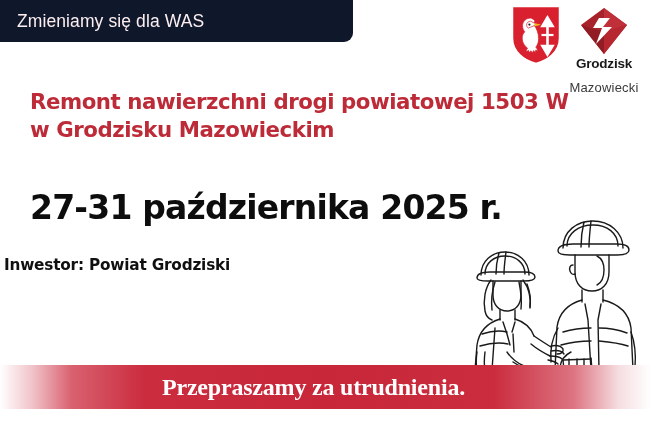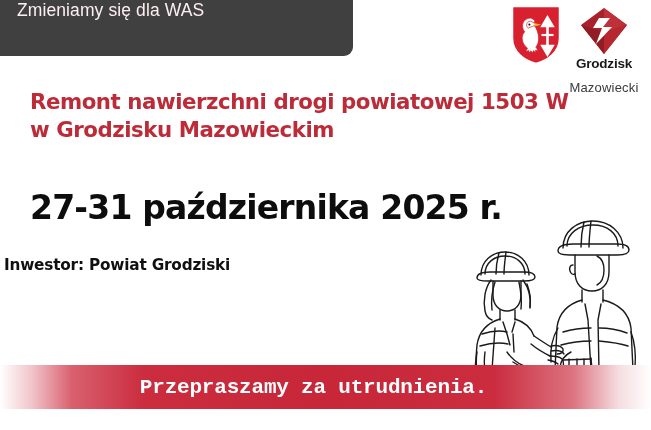--- a/index.html
+++ b/index.html
@@ -20,25 +20,25 @@
     background: #ffffff;
     overflow: hidden;
   }
 
   
   #top-ribbon {
     position: absolute;
     left: 0;
     top: 0;
     width: 353px;
-    height: 56px;
-    background: #404040;
+    height: 42px;
+    background: #0f172a;
     border-bottom-right-radius: 9px;
     display: flex;
-    align-items: flex-start;
+    align-items: center;
   }
   #top-ribbon-text {
     color: #fdeff1;
     font-family: "Liberation Sans", sans-serif;
     font-size: 17.5px;
     font-weight: 400;
     letter-spacing: 0.1px;
     padding-left: 17px;
     white-space: nowrap;
   }
@@ -154,23 +154,23 @@
       #cb2d3f 76%,
       #dc7380 88%,
       #f5dde0 95%,
       #ffffff 100%);
     display: flex;
     align-items: center;
     justify-content: center;
   }
   #bottom-banner-text {
     color: #ffffff;
-    font-family: Liberation Mono, monospace;
-    font-weight: bold;
-    font-size: 21px;
+    font-family: Liberation Serif, serif;
+    font-weight: bold;
+    font-size: 24px;
     letter-spacing: -0.2px;
     white-space: nowrap;
     position: relative;
     left: -12px;
   }
 </style>
 </head>
 <body>
 
 <div id="poster">

